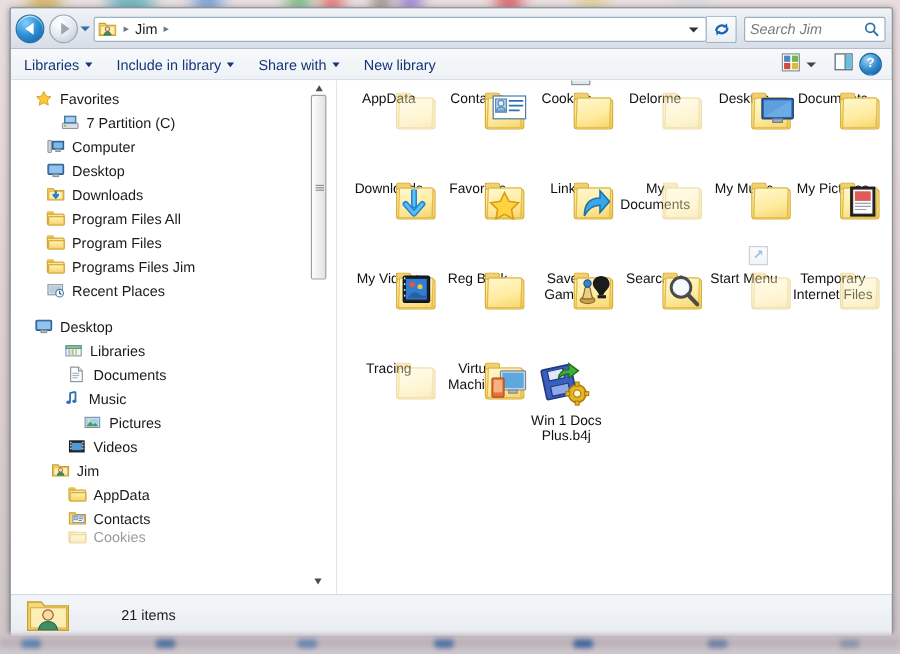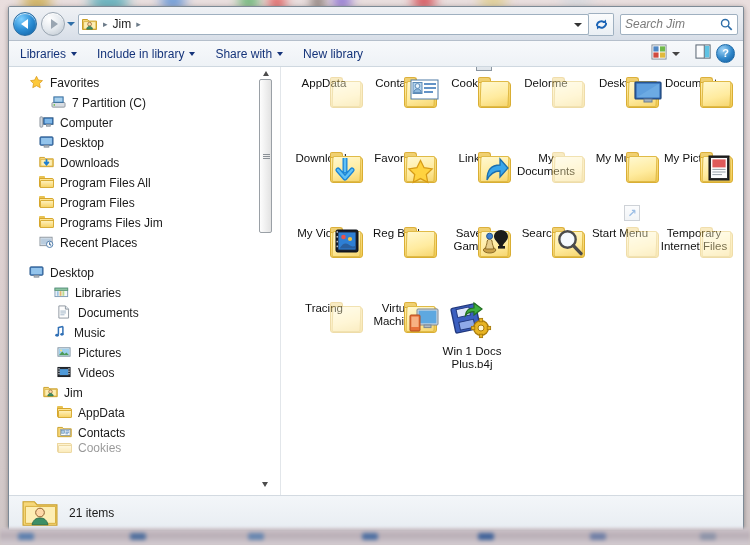--- a/index.html
+++ b/index.html
@@ -180,21 +180,21 @@
   .shortcut .sa{color:#1565c0;font-size:11px;line-height:11px;font-weight:bold;}
 
   
   .status{
     position:absolute;left:0;bottom:0;width:734px;height:35px;
     background:linear-gradient(180deg,#f3f6f9 0%,#e8edf2 100%);
     border-top:1px solid #d3dae1;
     display:flex;align-items:center;box-sizing:border-box;
   }
   .statusicon{width:40px;height:32px;position:relative;margin-left:12px;flex:0 0 auto;}
-  .statustext{margin-left:8px;font-size:12px;color:#1a1a1a;}
+  .statustext{margin-left:40px;font-size:12px;color:#1a1a1a;}
   .dim{opacity:.45;}
 </style>
 </head>
 <body>
 
 <div class="desktop">
 
   <div class="blob" style="left:22px;top:-6px;width:30px;height:16px;background:#c9a63a;"></div>
   <div class="blob" style="left:88px;top:-5px;width:42px;height:14px;background:#2f9fb0;"></div>
   <div class="blob" style="left:160px;top:-6px;width:26px;height:14px;background:#3a7fd5;"></div>
@@ -431,21 +431,21 @@
               <svg width="14" height="14" viewBox="0 0 15 15">
                 <path d="M10.6 1.6v8.2" stroke="#2f6fb5" stroke-width="1.6" fill="none"></path>
                 <path d="M10.6 1.6c-1.6.4-3.2.8-4.8 1.2v7.6" stroke="#2f6fb5" stroke-width="1.6" fill="none"></path>
                 <ellipse cx="4.4" cy="11" rx="2" ry="1.6" fill="#2f6fb5"></ellipse>
                 <ellipse cx="9.6" cy="10" rx="1.8" ry="1.5" fill="#2f6fb5"></ellipse>
               </svg>
             </span>
             <span>Music</span>
           </div>
 
-          <div class="navitem" style="padding-left:48px">
+          <div class="navitem" style="padding-left:61px">
             <span class="ico">
               <svg width="14" height="14" viewBox="0 0 15 15">
                 <rect x="1" y="3" width="13" height="9" fill="#e9f1f7" stroke="#7b8f9f"></rect>
                 <rect x="2" y="4" width="11" height="7" fill="#9fd0ee"></rect>
                 <path d="M2 11l3.6-4 2.6 2.6L10 8l3 3z" fill="#4d9a58"></path>
                 <circle cx="4.4" cy="5.8" r="1.1" fill="#ffe27a"></circle>
               </svg>
             </span>
             <span>Pictures</span>
           </div>

